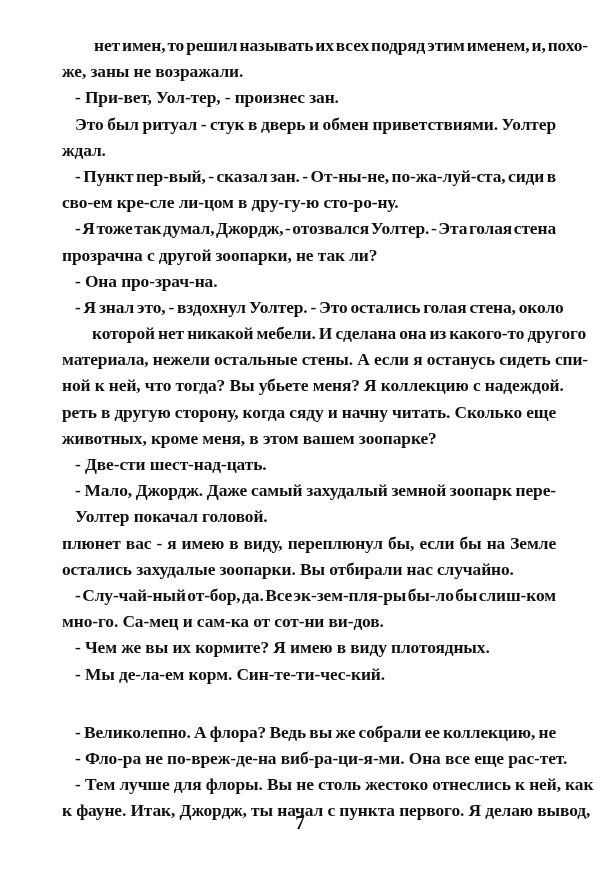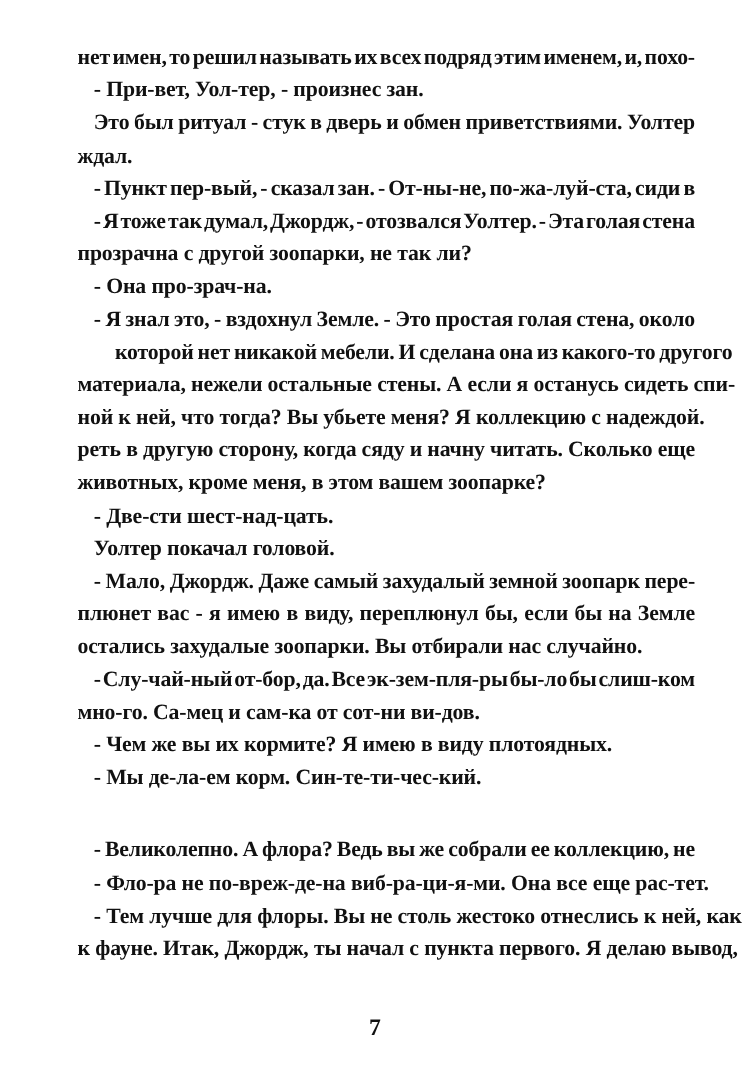--- a/index.html
+++ b/index.html
@@ -34,37 +34,39 @@
     font-family: "Liberation Serif", serif;
     font-weight: bold;
     font-size: 19px;
     color: #111111;
   }
 </style>
 </head>
 <body>
 
 <div class="page" id="page-body">
-    <span class="line" style="word-spacing: -2.27273px;">нет имен, то решил называть их всех подряд этим именем, и, похо-</span>
+    <span class="line" style="word-spacing: -2.27273px; margin-left: 32px;">нет имен, то решил называть их всех подряд этим именем, и, похо-</span>
+    <span class="line last">же, заны не возражали.</span>
     <span class="line indent last">- При-вет, Уол-тер, - произнес зан.</span>
     <span class="line indent" style="word-spacing: -0.576562px;">Это был ритуал - стук в дверь и обмен приветствиями. Уолтер</span>
     <span class="line last">ждал.</span>
     <span class="line indent" style="word-spacing: -1.72812px;">- Пункт пер-вый, - сказал зан. - От-ны-не, по-жа-луй-ста, сиди в</span>
+    <span class="line last">сво-ем кре-сле ли-цом в дру-гу-ю сто-ро-ну.</span>
     <span class="line indent" style="word-spacing: -2.61979px;">- Я тоже так думал, Джордж, - отозвался Уолтер. - Эта голая стена</span>
     <span class="line last">прозрачна с другой зоопарки, не так ли?</span>
     <span class="line indent last">- Она про-зрач-на.</span>
-    <span class="line indent" style="word-spacing: -1.36198px;">- Я знал это, - вздохнул Земле. - Это простая голая стена, около</span>
+    <span class="line indent" style="word-spacing: -1.36198px;">- Я знал это, - вздохнул Уолтер. - Это остались голая стена, около</span>
     <span class="line" style="word-spacing: -1.13715px; margin-left: 30px;">которой нет никакой мебели. И сделана она из какого-то другого</span>
     <span class="line">материала, нежели остальные стены. А если я останусь сидеть спи-</span>
     <span class="line last">ной к ней, что тогда? Вы убьете меня? Я коллекцию с надеждой.</span>
     <span class="line" style="word-spacing: -0.0609375px;">реть в другую сторону, когда сяду и начну читать. Сколько еще</span>
     <span class="line last">животных, кроме меня, в этом вашем зоопарке?</span>
     <span class="line indent last">- Две-сти шест-над-цать.</span>
+    <span class="line indent" style="word-spacing: -0.501953px;">- Мало, Джордж. Даже самый захудалый земной зоопарк пере-</span>
     <span class="line indent last">Уолтер покачал головой.</span>
-    <span class="line indent" style="word-spacing: -0.501953px;">- Мало, Джордж. Даже самый захудалый земной зоопарк пере-</span>
     <span class="line" style="word-spacing: 0px;">плюнет вас - я имею в виду, переплюнул бы, если бы на Земле</span>
     <span class="line last">остались захудалые зоопарки. Вы отбирали нас случайно.</span>
     <span class="line indent" style="word-spacing: -2.74219px;">- Слу-чай-ный от-бор, да. Все эк-зем-пля-ры бы-ло бы слиш-ком</span>
     <span class="line last">мно-го. Са-мец и сам-ка от сот-ни ви-дов.</span>
     <span class="line indent last">- Чем же вы их кормите? Я имею в виду плотоядных.</span>
     <span class="line indent last">- Мы де-ла-ем корм. Син-те-ти-чес-кий.</span>
     <span class="line indent" style="word-spacing: -0.9875px; margin-top: 32px;">- Великолепно. А флора? Ведь вы же собрали ее коллекцию, не</span>
     <span class="line indent last">- Фло-ра не по-вреж-де-на виб-ра-ци-я-ми. Она все еще рас-тет.</span>
     <span class="line indent">- Тем лучше для флоры. Вы не столь жестоко отнеслись к ней, как</span>
     <span class="line">к фауне. Итак, Джордж, ты начал с пункта первого. Я делаю вывод,</span>

